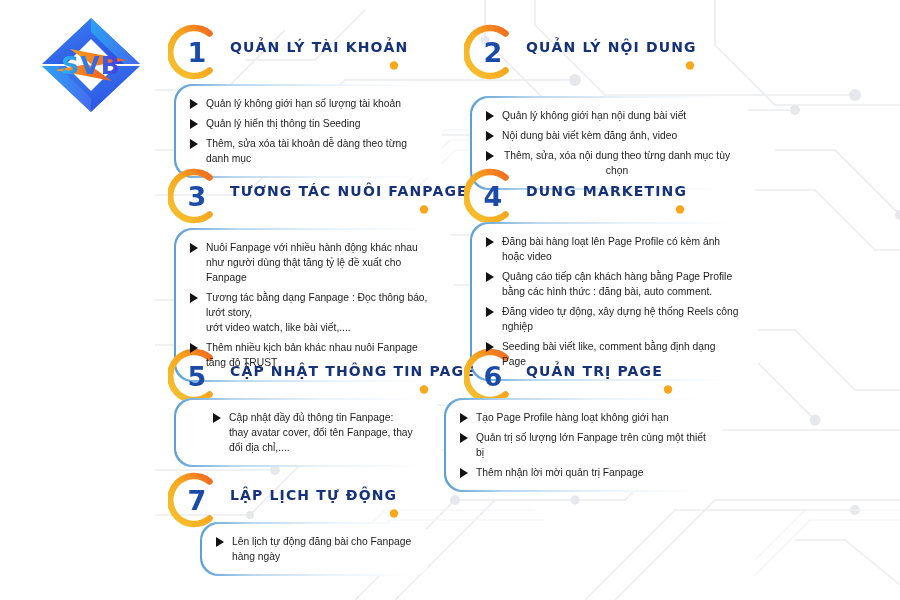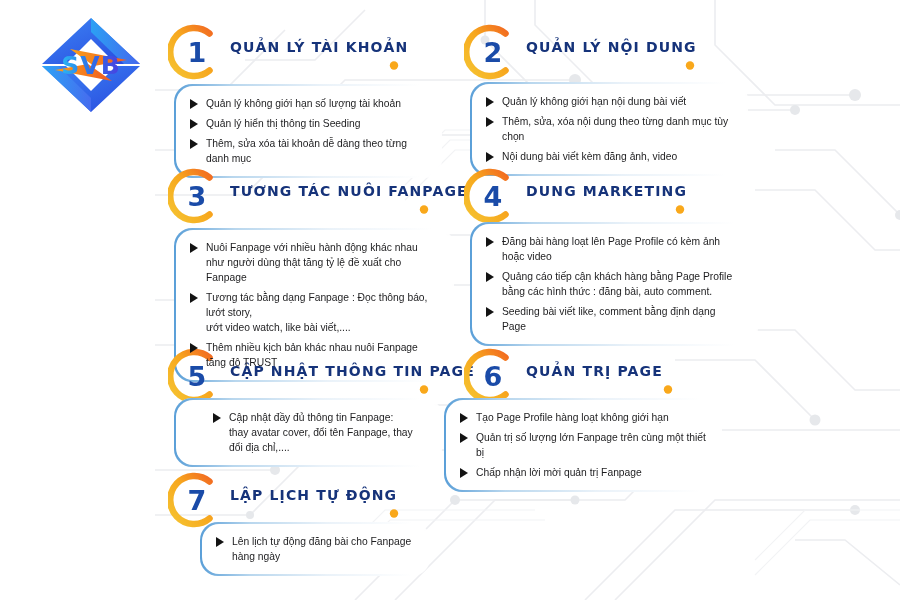--- a/index.html
+++ b/index.html
@@ -233,36 +233,36 @@
                 <stop offset="0%" stop-color="#fce9c0"></stop>
                 <stop offset="45%" stop-color="#f6c98a"></stop>
                 <stop offset="100%" stop-color="#f2892a"></stop>
               </linearGradient>
             </defs>
             <line x1="0" y1="5.5" x2="170" y2="5.5" stroke="url(#ru1)" stroke-width="1.6"></line>
             <circle cx="174" cy="5.5" r="4.2" fill="#f9a81b"></circle>
           </svg></div>
       </div>
     </div>
-    <div class="card section" style="left: 470px; top: 82px; width: 278px;">
+    <div class="card section" style="left: 470px; top: 96px; width: 278px; text-align: center;">
       <div class="edge" style="background: linear-gradient(to right, rgb(90, 159, 216) 0%, rgb(185, 215, 238) 22%, rgb(234, 242, 249) 55%, rgba(255, 255, 255, 0) 92%); padding: 1.6px; box-sizing: border-box;">
         <div style="width:100%;height:100%;border-radius:17px;background:#ffffff;"></div>
       </div>
       <div class="bullets">
         <div class="bullet">
           <span class="tri"></span>
           <span class="btxt">Quản lý không giới hạn nội dung bài viết</span>
         </div>
         <div class="bullet">
           <span class="tri"></span>
+          <span class="btxt">Nội dung bài viết kèm đăng ảnh, video</span>
+        </div>
+        <div class="bullet">
+          <span class="tri"></span>
           <span class="btxt">Thêm, sửa, xóa nội dung theo từng danh mục tùy chọn</span>
-        </div>
-        <div class="bullet">
-          <span class="tri"></span>
-          <span class="btxt">Nội dung bài viết kèm đăng ảnh, video</span>
         </div>
       </div>
     </div>
     <div class="section" style="left: 168px; top: 168px;">
       <div class="sec-head">
         <div class="num-ring"><svg width="56" height="56" viewBox="0 0 56 56">
             <defs>
               <linearGradient id="rg2" x1="0" y1="1" x2="1" y2="0">
                 <stop offset="0%" stop-color="#f5c432"></stop>
                 <stop offset="55%" stop-color="#f7a81e"></stop>
@@ -341,20 +341,24 @@
           <span class="tri"></span>
           <span class="btxt">Đăng bài hàng loạt lên Page Profile có kèm ảnh hoặc video</span>
         </div>
         <div class="bullet">
           <span class="tri"></span>
           <span class="btxt">Quảng cáo tiếp cận khách hàng bằng Page Profile
 bằng các hình thức : đăng bài, auto comment.</span>
         </div>
         <div class="bullet">
           <span class="tri"></span>
+          <span class="btxt">Đăng video tự động, xây dựng hệ thống Reels công nghiệp</span>
+        </div>
+        <div class="bullet">
+          <span class="tri"></span>
           <span class="btxt">Seeding bài viết like, comment bằng định dạng Page</span>
         </div>
       </div>
     </div>
     <div class="section" style="left: 168px; top: 348px;">
       <div class="sec-head">
         <div class="num-ring"><svg width="56" height="56" viewBox="0 0 56 56">
             <defs>
               <linearGradient id="rg4" x1="0" y1="1" x2="1" y2="0">
                 <stop offset="0%" stop-color="#f5c432"></stop>
@@ -424,21 +428,21 @@
         <div class="bullet">
           <span class="tri"></span>
           <span class="btxt">Tạo Page Profile hàng loạt không giới hạn</span>
         </div>
         <div class="bullet">
           <span class="tri"></span>
           <span class="btxt">Quản trị số lượng lớn Fanpage trên cùng một thiết bị</span>
         </div>
         <div class="bullet">
           <span class="tri"></span>
-          <span class="btxt">Chấp nhận lời mời quản trị Fanpage</span>
+          <span class="btxt">Thêm nhận lời mời quản trị Fanpage</span>
         </div>
       </div>
     </div>
     <div class="section" style="left: 168px; top: 472px;">
       <div class="sec-head">
         <div class="num-ring"><svg width="56" height="56" viewBox="0 0 56 56">
             <defs>
               <linearGradient id="rg6" x1="0" y1="1" x2="1" y2="0">
                 <stop offset="0%" stop-color="#f5c432"></stop>
                 <stop offset="55%" stop-color="#f7a81e"></stop>

